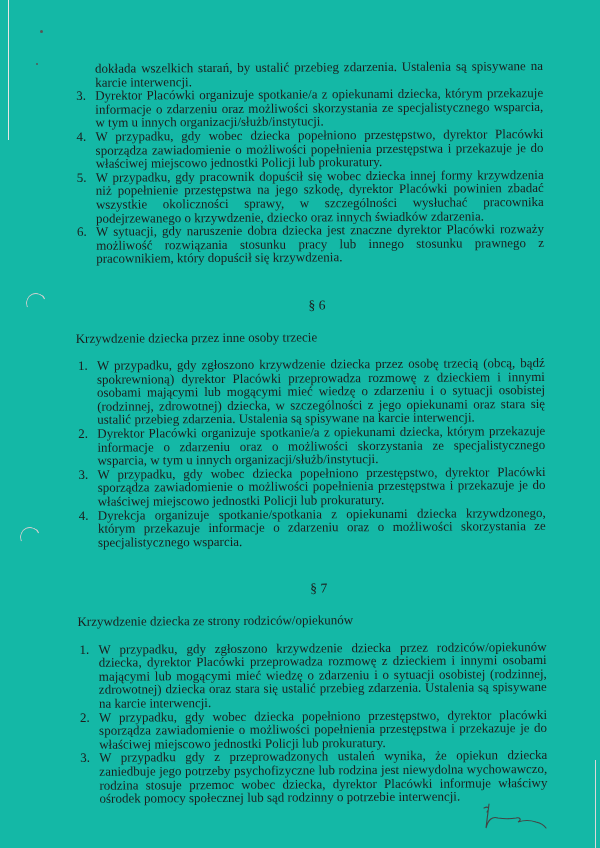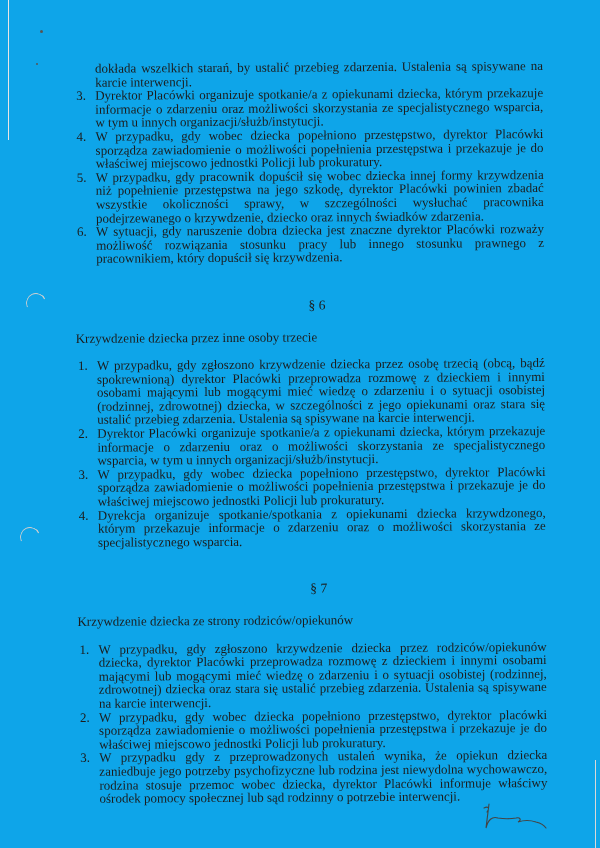--- a/index.html
+++ b/index.html
@@ -1,17 +1,17 @@
 <!DOCTYPE html>
 <html><head>
 <meta charset="utf-8">
 <style>
   html, body { margin:0; padding:0; }
   body { width:600px; height:848px; background:#fefefe; position:relative; overflow:hidden; }
-  .page { position:absolute; left:0; top:0; width:600px; height:848px; background:#0ea5e9; }
+  .page { position:absolute; left:0; top:0; width:600px; height:848px; background:#14b8a6; }
   .edge { position:absolute; left:8px; top:0; width:1px; height:140px; background:#e6e6e6; }
   .edge2 { position:absolute; left:595px; top:760px; width:1px; height:88px; background:#d8d8d8; }
   .dot { position:absolute; width:3px; height:3px; border-radius:50%; background:#555; }
   .hole { position:absolute; width:18px; height:18px; border:1px solid #cfcfcf; border-color:#cfcfcf transparent transparent #cfcfcf; border-radius:50%; transform:rotate(20deg); }
   .content {
     position:absolute; left:58px; top:62px; width:485px;
     font-family:"Liberation Serif", "DejaVu Serif", serif;
     font-size:13px; line-height:13.6px; color:#1c1c1c;
     transform:rotate(-0.35deg); transform-origin:0 0;
   }

